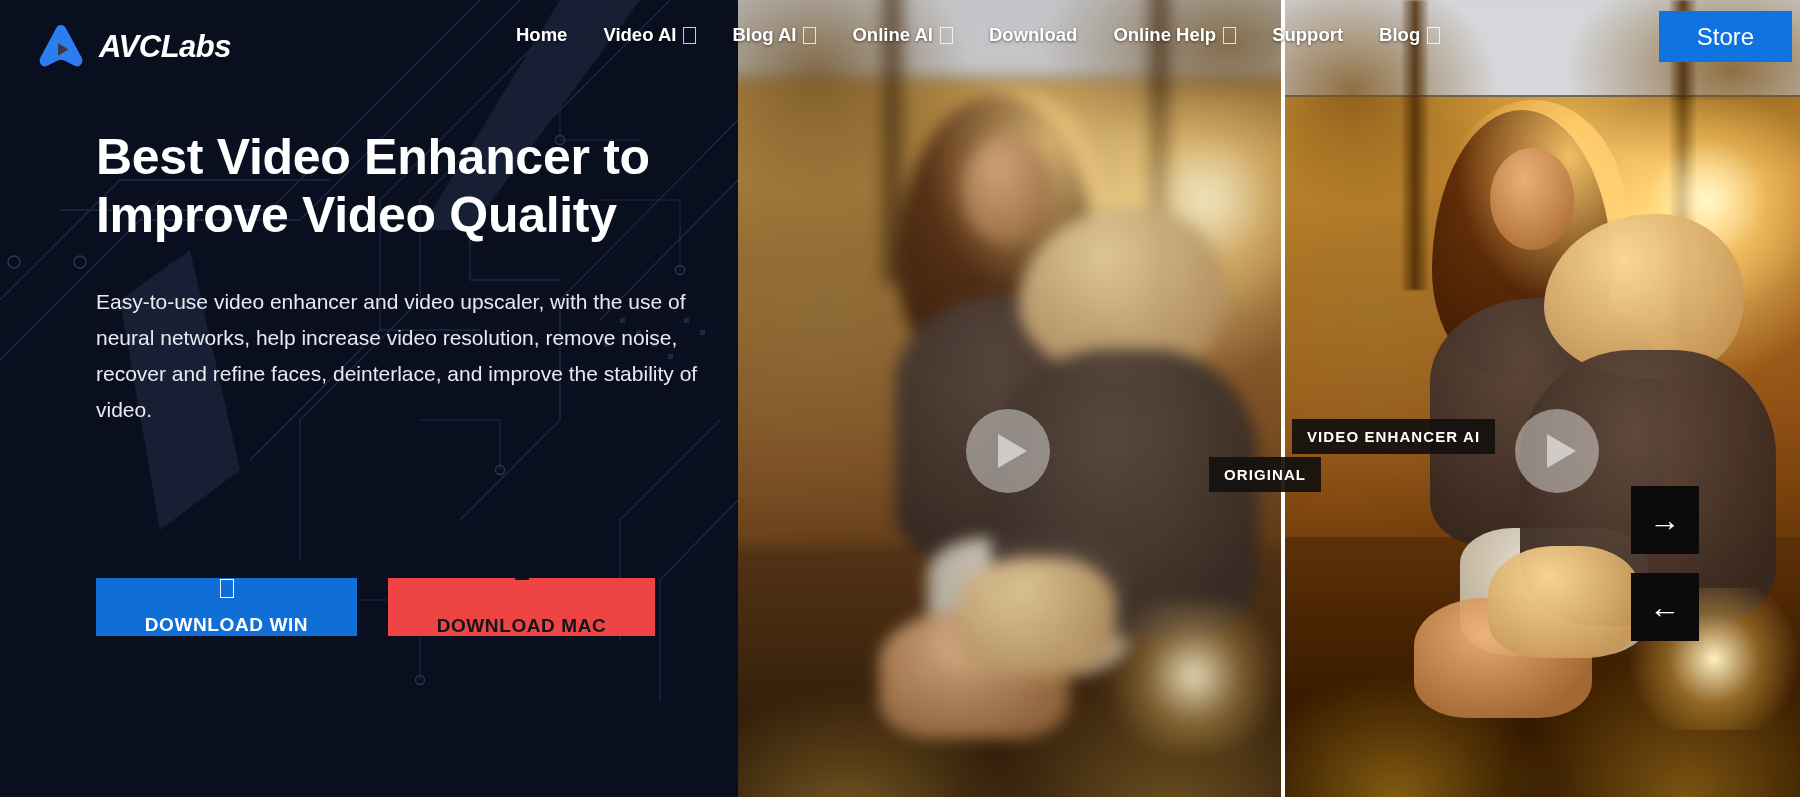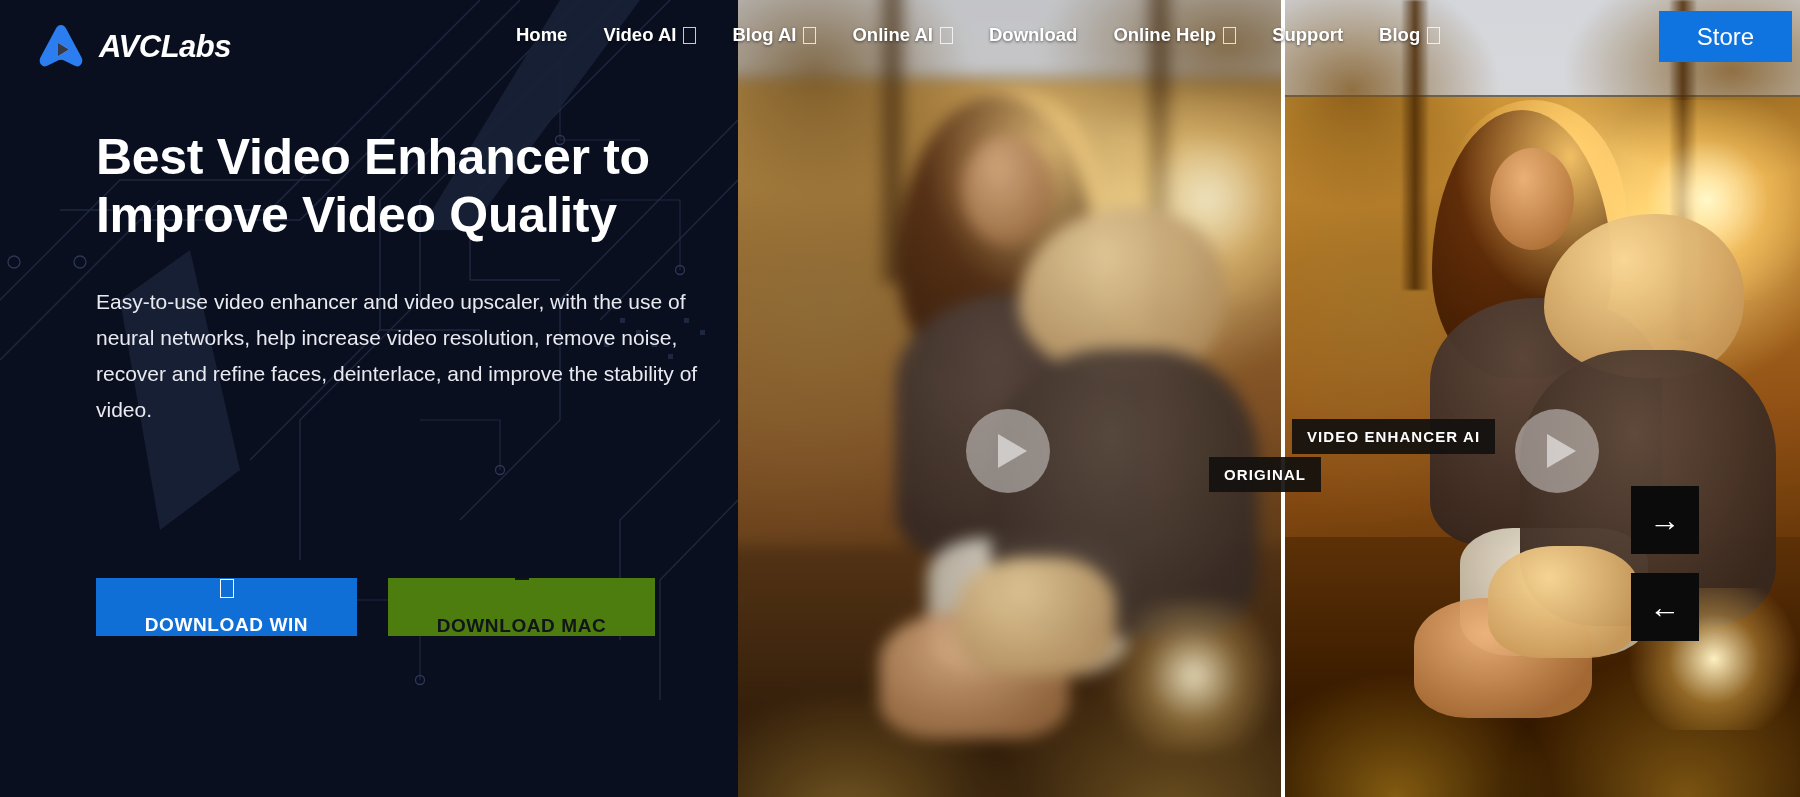--- a/index.html
+++ b/index.html
@@ -149,21 +149,21 @@
   }
 
   .cta-row { position:absolute; left:96px; top:578px; display:flex; gap:31px; z-index:5; }
   .btn {
     display:flex; align-items:center; justify-content:center; gap:16px;
     height:58px; font-size:19px; font-weight:bold; letter-spacing:.6px;
     cursor:pointer;
     flex-direction:column;
   }
   .btn-win { width:261px; background:#0f6fd6; color:#ffffff; }
-  .btn-mac { width:267px; background:#4d7c0f; color:#111418;gap:35px; }
+  .btn-mac { width:267px; background:#ef4444; color:#111418;gap:35px; }
   .os-glyph {
     display:inline-block; width:14px; height:19px;
     border:1.3px solid currentColor;
   }
 
   
   .tag {
     position:absolute; z-index:7;
     background:rgba(18,16,14,.92);
     color:#ffffff; font-size:15px; font-weight:bold;

